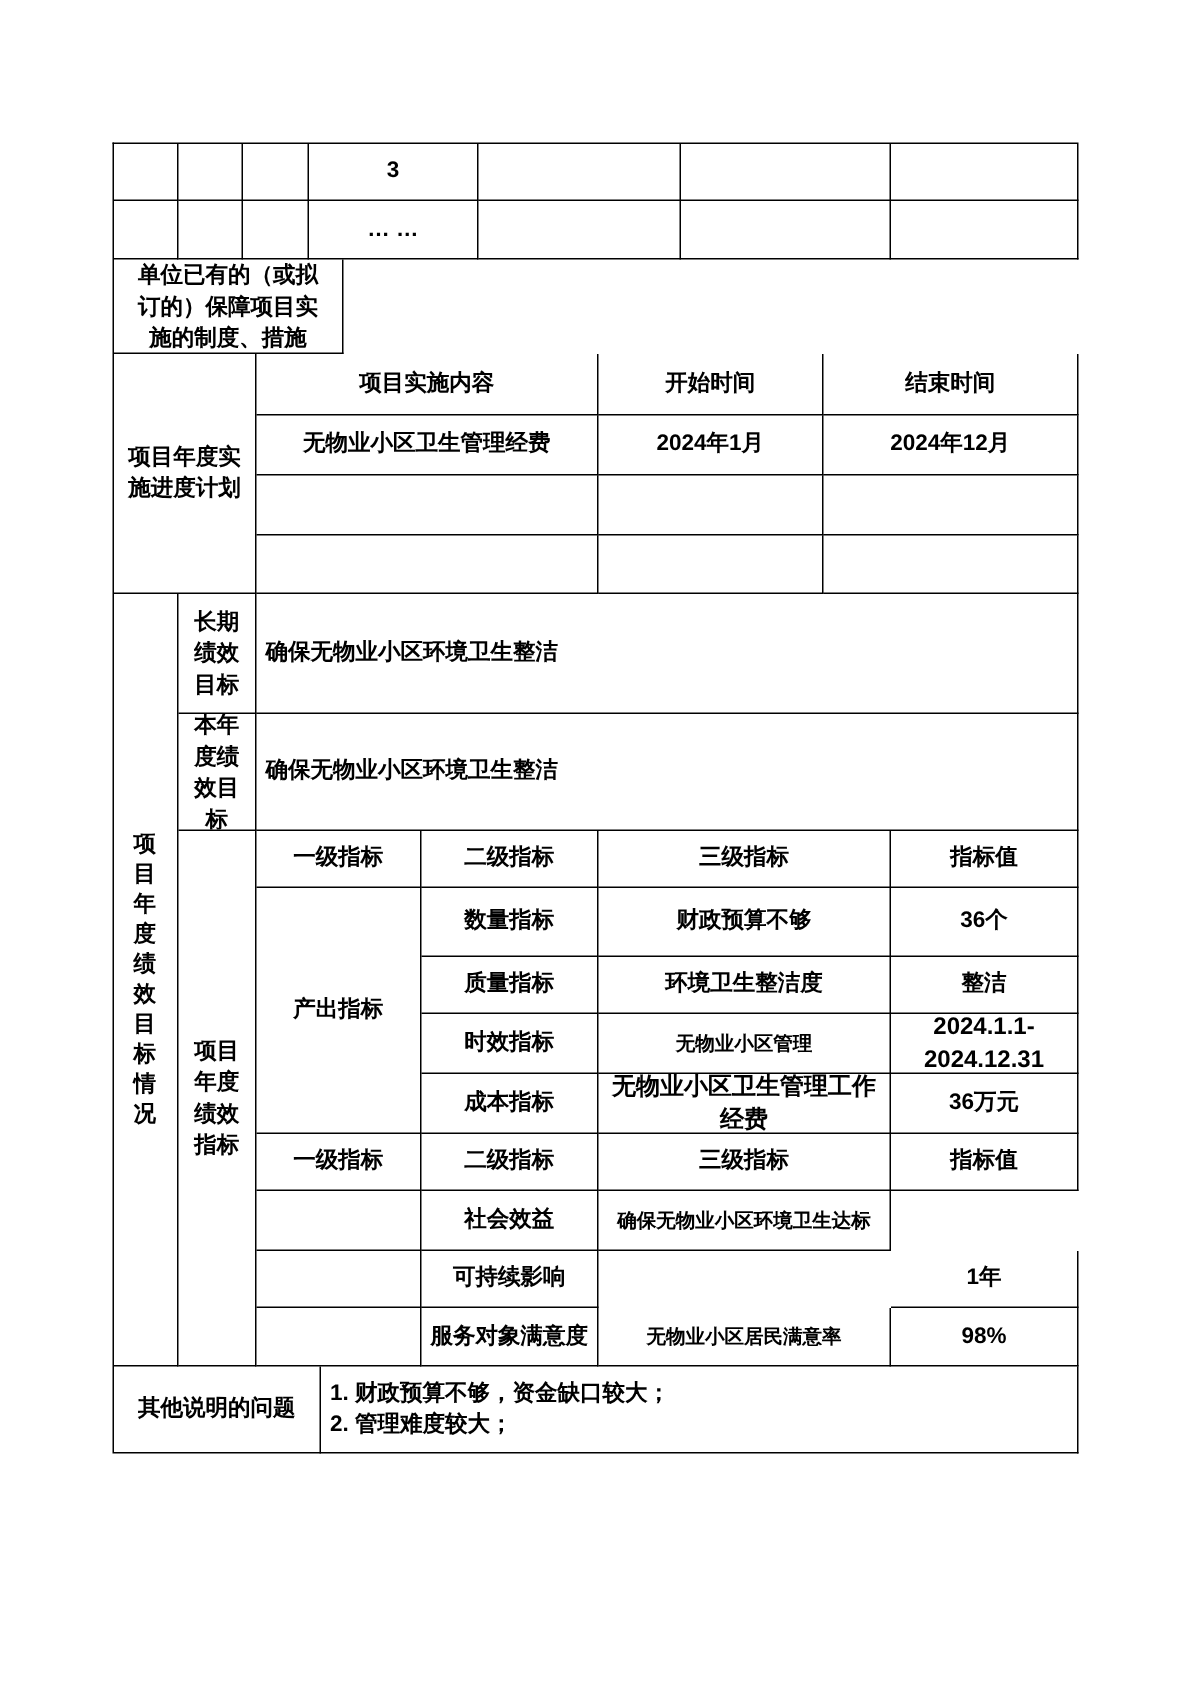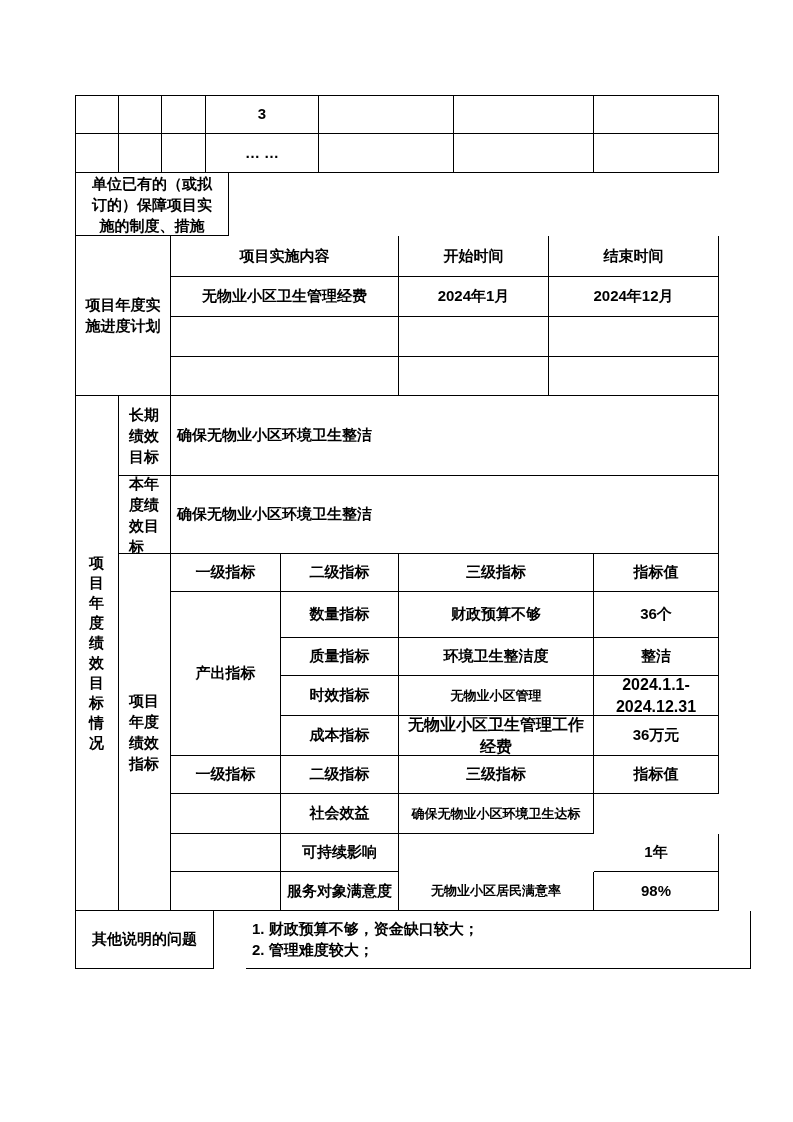--- a/index.html
+++ b/index.html
@@ -53,38 +53,38 @@
     word-break: break-all;
     text-align: left;
     line-height: 20px;
   }
   
   .w2 {
     display: block;
     width: 31px;
     margin: 16px auto;
     word-break: break-all;
-    text-align: left;
+    text-align: center;
     line-height: 1.4;
   }
   
   .w8 {
     display: block;
     width: 122px;
     margin: 0 auto;
     word-break: break-all;
     text-align: center;
     line-height: 1.4;
   }
   .secA { grid-template-columns: 43px 43px 44px 113px 135px 140px 125px; grid-template-rows: 38px 39px; }
   .secB { grid-template-columns: 153px 490px; grid-template-rows: 63px; }
   .secC { grid-template-columns: 95px 228px 150px 170px; grid-template-rows: 41px 40px 40px 39px; }
   .secD { grid-template-columns: 43px 52px 110px 118px 195px 125px;
           grid-template-rows: 80px 78px 38px 46px 38px 40px 40px 38px 40px 38px 39px; }
-  .secE { grid-template-columns: 138px 505px; grid-template-rows: 58px; gap: 32px; }
+  .secE { grid-template-columns: 138px 505px; grid-template-rows: 58px; }
 </style>
 </head>
 <body>
 
 <div class="doc">
 
   <div class="grid secA">
     <div class="cell"></div>
     <div class="cell"></div>
     <div class="cell"></div>

